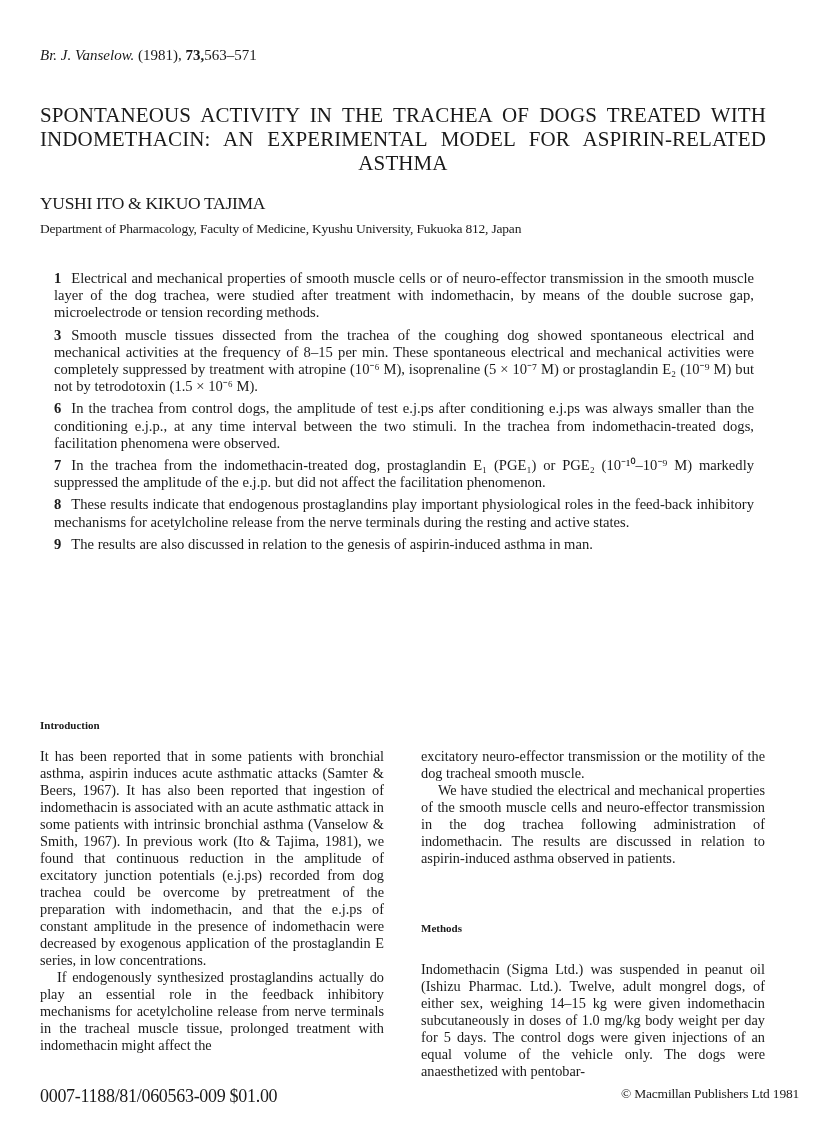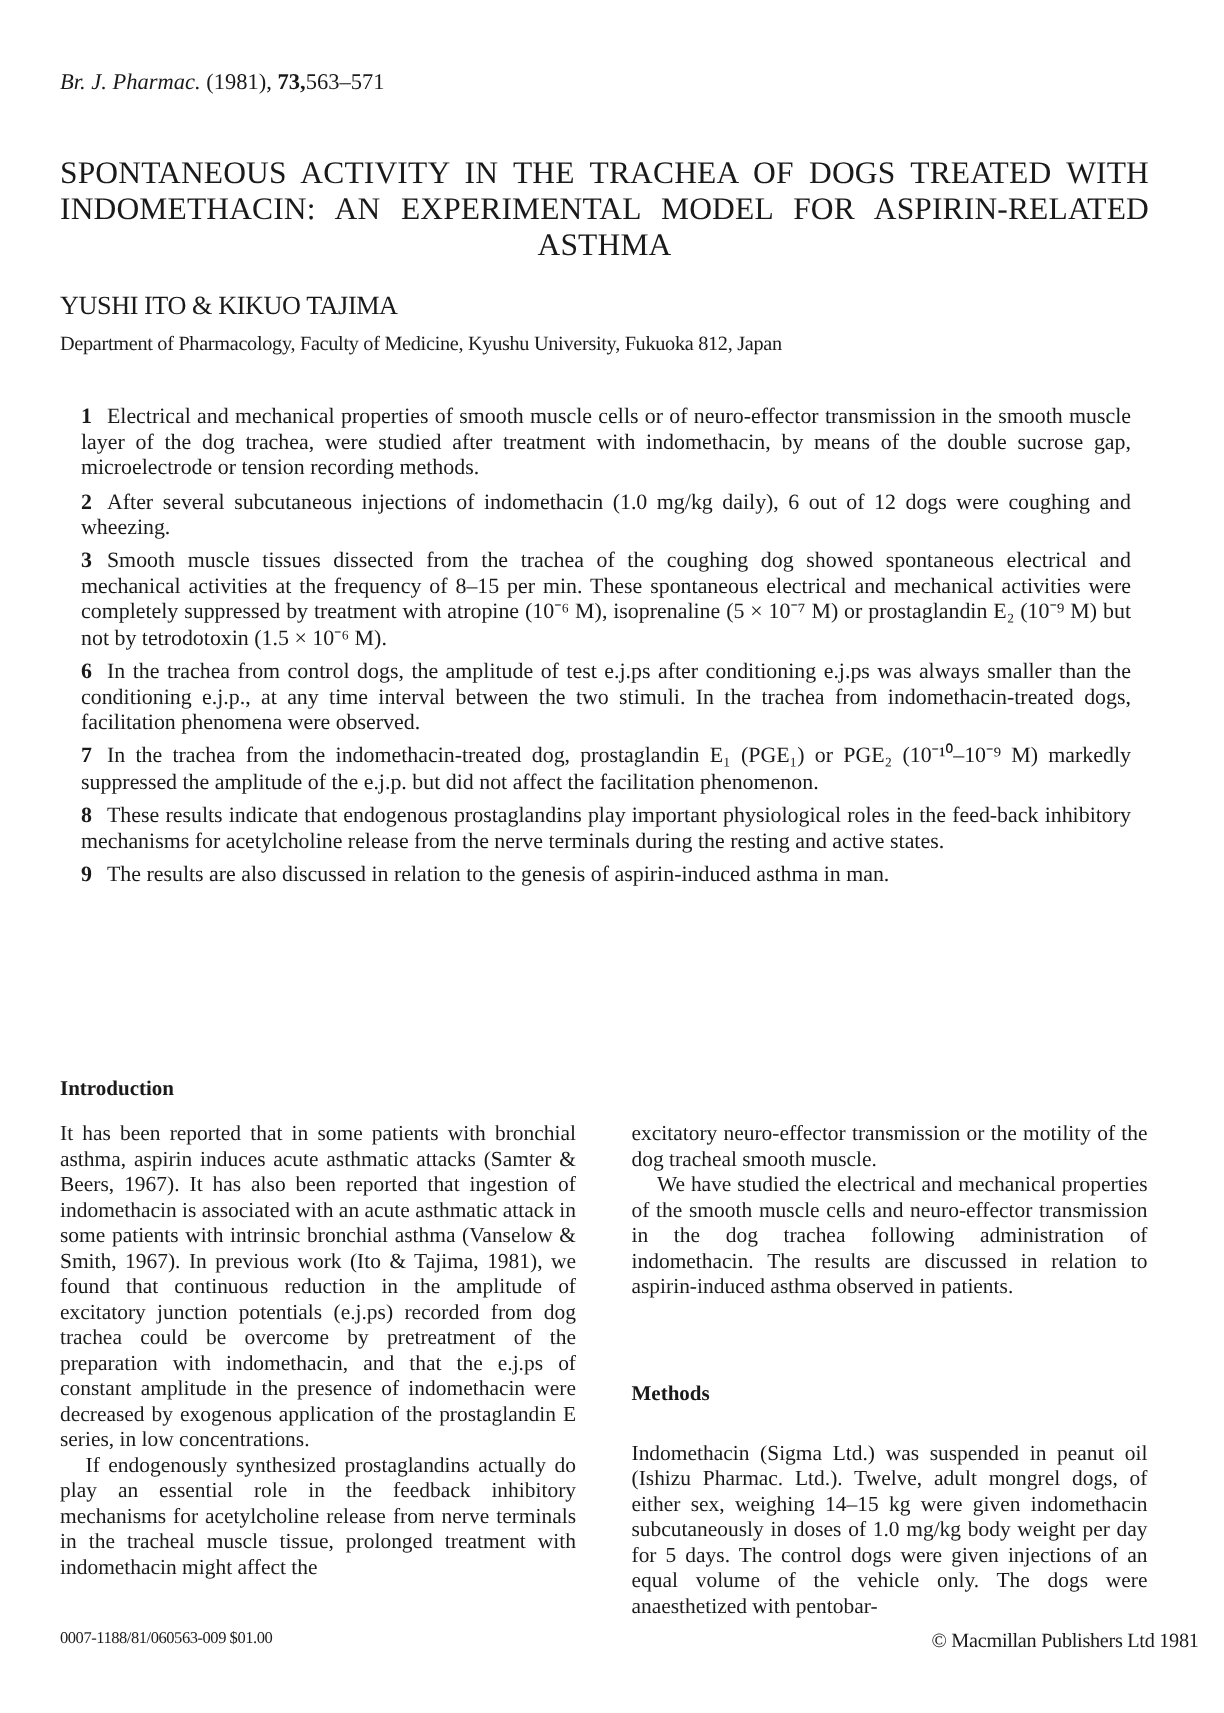--- a/index.html
+++ b/index.html
@@ -12,43 +12,42 @@
   .authors { left: 40px; top: 193px; font-size: 17.5px; letter-spacing: -0.3px; }
   .affil { left: 40px; top: 221px; font-size: 13.5px; letter-spacing: -0.2px; }
   .summary { left: 54px; top: 270px; width: 700px; font-size: 14.6px; line-height: 17.2px; }
   .summary p { margin: 0 0 5px 0; text-align: justify; }
   .summary .num { font-weight: bold; margin-right: 10px; }
   .col { position: absolute; width: 344px; font-size: 14.3px; line-height: 17px; text-align: justify; }
   .col p { margin: 0; }
   .col .ind { text-indent: 17px; }
   .colL { left: 40px; top: 748px; }
   .colR { left: 421px; top: 748px; }
-  h2 { font-size: 14px; font-weight: bold; margin: 0; position: absolute; }
+  h2 { font-size: 11px; font-weight: bold; margin: 0; position: absolute; }
   .h-intro { left: 40px; top: 719px; }
   .h-methods { left: 421px; top: 922px; text-align: right; }
   .methods-body { left: 421px; top: 961px; }
-  .footL { left: 40px; top: 1086px; font-size: 11px; letter-spacing: -0.3px; }
+  .footL { left: 40px; top: 1086px; font-size: 18px; letter-spacing: -0.3px; }
   .footR { left: 621px; top: 1086px; font-size: 13.5px; letter-spacing: -0.2px; }
 </style>
 </head>
 <body>
 
 <div class="abs journal">
-  <span class="it">Br. J. Pharmac.</span>
+  <span class="it">Br. J. Vanselow.</span>
   <span>(1981),</span>
   <span class="b">73,</span><span>563–571</span>
 </div>
 
 <div class="abs title">SPONTANEOUS ACTIVITY IN THE TRACHEA OF DOGS TREATED WITH INDOMETHACIN: AN EXPERIMENTAL MODEL FOR ASPIRIN-RELATED ASTHMA</div>
 <div class="abs authors">YUSHI ITO &amp; KIKUO TAJIMA</div>
 <div class="abs affil">Department of Pharmacology, Faculty of Medicine, Kyushu University, Fukuoka 812, Japan</div>
 
 <div class="abs summary">
   <p><span class="num">1</span><span>Electrical and mechanical properties of smooth muscle cells or of neuro-effector transmission in the smooth muscle layer of the dog trachea, were studied after treatment with indomethacin, by means of the double sucrose gap, microelectrode or tension recording methods.</span></p>
-  <p><span class="num">2</span><span>After several subcutaneous injections of indomethacin (1.0 mg/kg daily), 6 out of 12 dogs were coughing and wheezing.</span></p>
   <p><span class="num">3</span><span>Smooth muscle tissues dissected from the trachea of the coughing dog showed spontaneous electrical and mechanical activities at the frequency of 8–15 per min. These spontaneous electrical and mechanical activities were completely suppressed by treatment with atropine (10⁻⁶ M), isoprenaline (5 × 10⁻⁷ M) or prostaglandin E₂ (10⁻⁹ M) but not by tetrodotoxin (1.5 × 10⁻⁶ M).</span></p>
   <p><span class="num">6</span><span>In the trachea from control dogs, the amplitude of test e.j.ps after conditioning e.j.ps was always smaller than the conditioning e.j.p., at any time interval between the two stimuli. In the trachea from indomethacin-treated dogs, facilitation phenomena were observed.</span></p>
   <p><span class="num">7</span><span>In the trachea from the indomethacin-treated dog, prostaglandin E₁ (PGE₁) or PGE₂ (10⁻¹⁰–10⁻⁹ M) markedly suppressed the amplitude of the e.j.p. but did not affect the facilitation phenomenon.</span></p>
   <p><span class="num">8</span><span>These results indicate that endogenous prostaglandins play important physiological roles in the feed-back inhibitory mechanisms for acetylcholine release from the nerve terminals during the resting and active states.</span></p>
   <p><span class="num">9</span><span>The results are also discussed in relation to the genesis of aspirin-induced asthma in man.</span></p>
 </div>
 
 <h2 class="h-intro">Introduction</h2>
 
 <div class="col colL">

